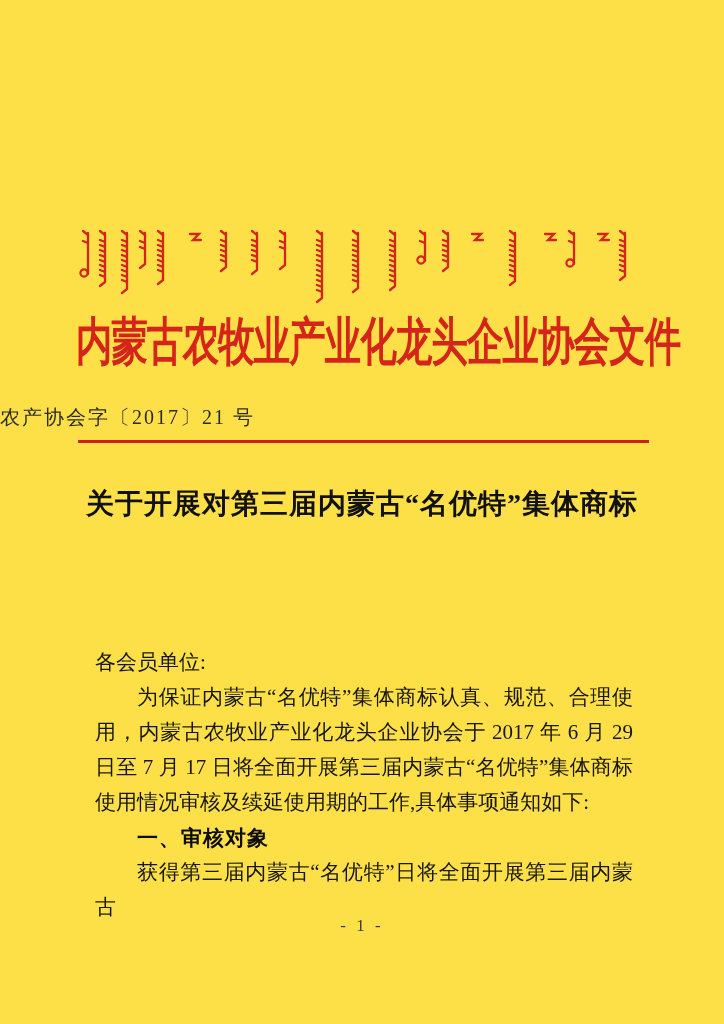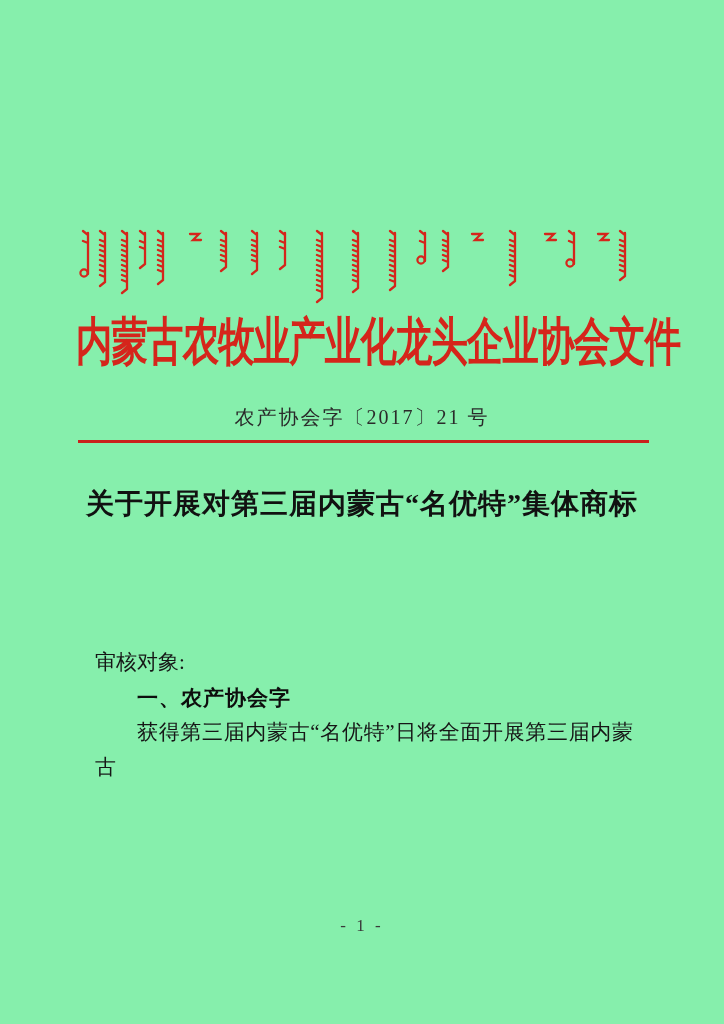--- a/index.html
+++ b/index.html
@@ -1,21 +1,21 @@
 <!DOCTYPE html>
 <html><head>
 <meta charset="utf-8">
 <style>
   * { margin: 0; padding: 0; box-sizing: border-box; }
   html, body { background: #ffffff; }
   .page {
     position: relative;
     width: 724px;
     height: 1024px;
-    background: #86efac;
+    background: #fde047;
     overflow: hidden;
     font-family: "Liberation Serif", "DejaVu Serif", serif;
     color: #1c1c1c;
   }
   .banner {
     position: absolute;
     top: 226px;
     left: 0;
     width: 724px;
     height: 80px;
@@ -32,21 +32,21 @@
     color: #d5251b;
     transform: scaleX(0.79) scaleY(1.12);
     transform-origin: 50% 0;
     letter-spacing: -1px;
   }
   .doc-number {
     position: absolute;
     top: 404px;
     left: 0;
     width: 724px;
-    text-align: center;
+    text-align: left;
     font-size: 20px;
     letter-spacing: 2px;
     color: #2a2a2a;
   }
   .red-rule {
     position: absolute;
     top: 440px;
     left: 78px;
     width: 571px;
     height: 3px;
@@ -111,20 +111,21 @@
 
   <div class="doc-number">农产协会字〔2017〕21 号</div>
 
   <div class="red-rule"></div>
 
   <h1 class="doc-title">
     <span class="t1">关于开展对第三届内蒙古“名优特”集体商标</span>
   </h1>
 
   <div class="body-block">
-    <p class="salutation">审核对象:</p>
-    <p class="section-heading">一、农产协会字</p>
+    <p class="salutation">各会员单位:</p>
+    <p class="indent">为保证内蒙古“名优特”集体商标认真、规范、合理使用，内蒙古农牧业产业化龙头企业协会于 2017 年 6 月 29 日至 7 月 17 日将全面开展第三届内蒙古“名优特”集体商标使用情况审核及续延使用期的工作,具体事项通知如下:</p>
+    <p class="section-heading">一、审核对象</p>
     <p class="indent">获得第三届内蒙古“名优特”日将全面开展第三届内蒙古</p>
   </div>
 
   <div class="page-footer">- 1 -</div>
 
 </div>
 
 </body></html>

